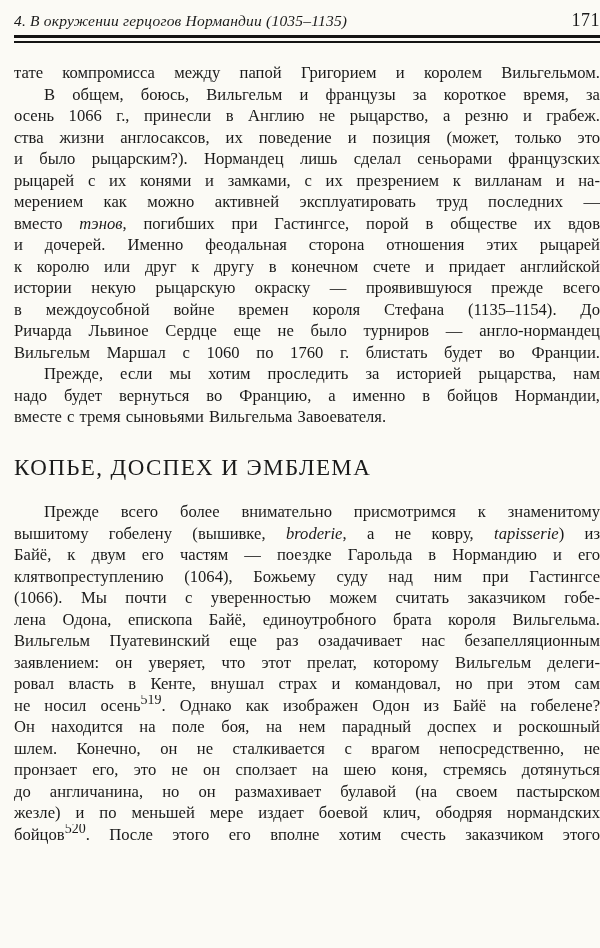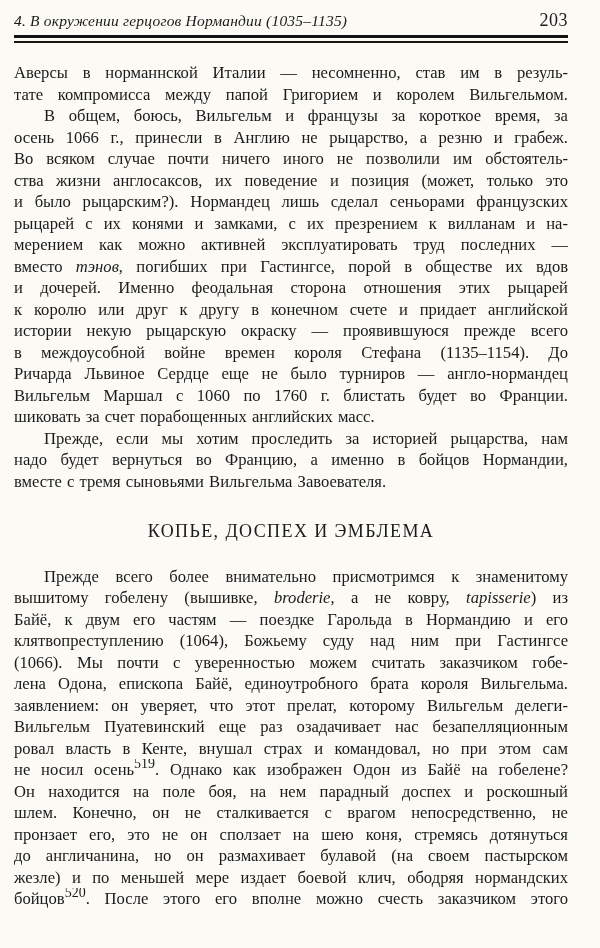--- a/index.html
+++ b/index.html
@@ -4,21 +4,21 @@
 <style>
   html, body { margin: 0; padding: 0; }
   body {
     width: 600px; height: 948px;
     background: #fbfaf5;
     overflow: hidden;
   }
   .page {
     box-sizing: border-box;
     width: 600px; height: 948px;
-    padding: 10px 32px 0 14px;
+    padding: 10px 0 0 14px;
     font-family: "Liberation Serif", "DejaVu Serif", serif;
     color: #1a1a1a;
   }
   .running-header {
     display: flex;
     justify-content: space-between;
     align-items: baseline;
     height: 21px;
   }
   .running-title {
@@ -53,76 +53,73 @@
   .line.align-left { text-align-last: left; }
   .line.indent { padding-left: 30px; }
   .italic { font-style: italic; }
   sup.fnref {
     font-size: 14px;
     line-height: 0;
     vertical-align: super;
     letter-spacing: 0;
   }
   .section-heading {
-    text-align: center;
-    font-size: 18px;
+    text-align: left;
+    font-size: 23px;
     letter-spacing: 1.4px;
     margin: 29px 0 23px 0;
     white-space: nowrap;
   }
 </style>
 </head>
 <body>
 
 <div class="page">
   <div class="running-header">
     <span class="running-title">4. В окружении герцогов Нормандии (1035–1135)</span>
-    <span class="page-number">203</span>
+    <span class="page-number">171</span>
   </div>
   <div class="double-rule"></div>
   <div class="page-body">
       <div class="paragraph">
-        <div class="line"><span>Аверсы в норманнской Италии — несомненно, став им в резуль-</span></div>
         <div class="line"><span>тате компромисса между папой Григорием и королем Вильгельмом.</span></div>
       </div>
       <div class="paragraph">
         <div class="line indent"><span>В общем, боюсь, Вильгельм и французы за короткое время, за</span></div>
         <div class="line"><span>осень 1066 г., принесли в Англию не рыцарство, а резню и грабеж.</span></div>
-        <div class="line"><span>Во всяком случае почти ничего иного не позволили им обстоятель-</span></div>
         <div class="line"><span>ства жизни англосаксов, их поведение и позиция (может, только это</span></div>
         <div class="line"><span>и было рыцарским?). Нормандец лишь сделал сеньорами французских</span></div>
         <div class="line"><span>рыцарей с их конями и замками, с их презрением к вилланам и на-</span></div>
         <div class="line"><span>мерением как можно активней эксплуатировать труд последних —</span></div>
         <div class="line"><span>вместо </span><span class="italic">тэнов</span><span>, погибших при Гастингсе, порой в обществе их вдов</span></div>
         <div class="line"><span>и дочерей. Именно феодальная сторона отношения этих рыцарей</span></div>
         <div class="line"><span>к королю или друг к другу в конечном счете и придает английской</span></div>
         <div class="line"><span>истории некую рыцарскую окраску — проявившуюся прежде всего</span></div>
         <div class="line"><span>в междоусобной войне времен короля Стефана (1135–1154). До</span></div>
         <div class="line"><span>Ричарда Львиное Сердце еще не было турниров — англо-нормандец</span></div>
         <div class="line"><span>Вильгельм Маршал с 1060 по 1760 г. блистать будет во Франции.</span></div>
-        <div class="line align-left"><span>шиковать за счет порабощенных английских масс.</span></div>
       </div>
       <div class="paragraph">
         <div class="line indent"><span>Прежде, если мы хотим проследить за историей рыцарства, нам</span></div>
         <div class="line"><span>надо будет вернуться во Францию, а именно в бойцов Нормандии,</span></div>
         <div class="line align-left"><span>вместе с тремя сыновьями Вильгельма Завоевателя.</span></div>
       </div>
       <div class="section-heading">КОПЬЕ, ДОСПЕХ И ЭМБЛЕМА</div>
       <div class="paragraph">
         <div class="line indent"><span>Прежде всего более внимательно присмотримся к знаменитому</span></div>
         <div class="line"><span>вышитому гобелену (вышивке, </span><span class="italic">broderie</span><span>, а не ковру, </span><span class="italic">tapisserie</span><span>) из</span></div>
         <div class="line"><span>Байё, к двум его частям — поездке Гарольда в Нормандию и его</span></div>
         <div class="line"><span>клятвопреступлению (1064), Божьему суду над ним при Гастингсе</span></div>
         <div class="line"><span>(1066). Мы почти с уверенностью можем считать заказчиком гобе-</span></div>
         <div class="line"><span>лена Одона, епископа Байё, единоутробного брата короля Вильгельма.</span></div>
+        <div class="line"><span>Вильгельм Пуатевинский еще раз озадачивает нас безапелляционным</span></div>
         <div class="line"><span>заявлением: он уверяет, что этот прелат, которому Вильгельм делеги-</span></div>
-        <div class="line"><span>Вильгельм Пуатевинский еще раз озадачивает нас безапелляционным</span></div>
         <div class="line"><span>ровал власть в Кенте, внушал страх и командовал, но при этом сам</span></div>
         <div class="line"><span>не носил осень</span><sup class="fnref">519</sup><span>. Однако как изображен Одон из Байё на гобелене?</span></div>
         <div class="line"><span>Он находится на поле боя, на нем парадный доспех и роскошный</span></div>
         <div class="line"><span>шлем. Конечно, он не сталкивается с врагом непосредственно, не</span></div>
         <div class="line"><span>пронзает его, это не он сползает на шею коня, стремясь дотянуться</span></div>
         <div class="line"><span>до англичанина, но он размахивает булавой (на своем пастырском</span></div>
         <div class="line"><span>жезле) и по меньшей мере издает боевой клич, ободряя нормандских</span></div>
-        <div class="line"><span>бойцов</span><sup class="fnref">520</sup><span>. После этого его вполне можно счесть заказчиком этого</span></div>
+        <div class="line"><span>бойцов</span><sup class="fnref">520</sup><span>. После этого его вполне хотим счесть заказчиком этого</span></div>
       </div>
     </div>
 </div>
 
 </body></html>

